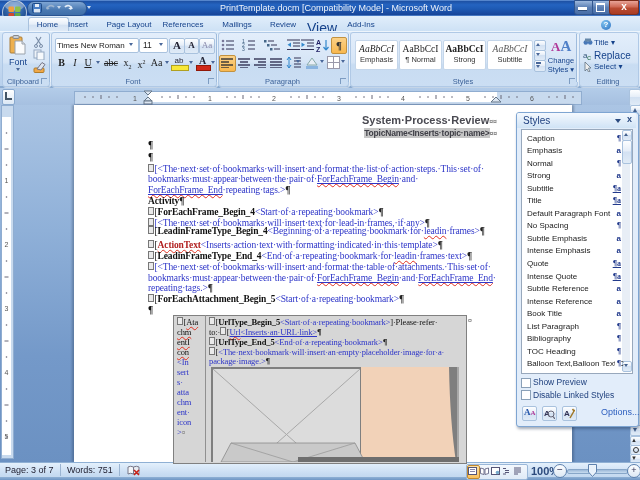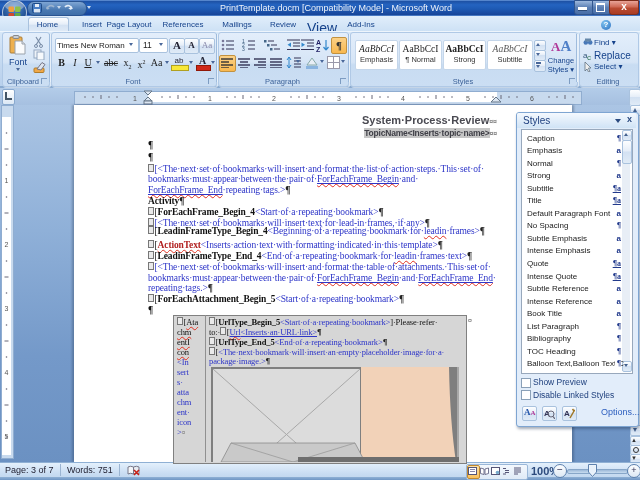--- a/index.html
+++ b/index.html
@@ -63,21 +63,21 @@
 <rect x="7.5" y="6.5" width="5.5" height="5.5" rx="1" fill="#f0a040"></rect>
 <rect x="14" y="6.5" width="5.5" height="5.5" rx="1" fill="#8fc04a"></rect>
 <rect x="7.5" y="13" width="5.5" height="5.5" rx="1" fill="#d04a30"></rect>
 <rect x="14" y="13" width="5.5" height="5.5" rx="1" fill="#62aa48"></rect>
 <ellipse cx="13.5" cy="20" rx="8" ry="3.5" fill="#7fb2e8" opacity="0.45"></ellipse>
 </svg>
 
 <div class="a" style="left:0;top:16px;width:640px;height:15px;background:linear-gradient(#e1eefb,#cde1f5)"></div>
 <div class="a btn2" style="left:28px;top:17px;width:39px;height:14px;border-bottom:none;border-radius:3px 3px 0 0"></div>
 <div class="a nv" style="left:28px;top:20px;width:39px;text-align:center;font-size:8px">Home</div>
-<div class="a nv" style="left:68px;top:20px;width:34px;text-align:right;font-size:8px">Insert</div>
+<div class="a nv" style="left:68px;top:20px;width:34px;text-align:left;font-size:8px">Insert</div>
 <div class="a nv" style="left:101px;top:20px;width:56px;text-align:center;font-size:8px">Page Layout</div>
 <div class="a nv" style="left:158px;top:20px;width:50px;text-align:center;font-size:8px">References</div>
 <div class="a nv" style="left:214px;top:20px;width:46px;text-align:center;font-size:8px">Mailings</div>
 <div class="a nv" style="left:263px;top:20px;width:40px;text-align:center;font-size:8px">Review</div>
 <div class="a nv" style="left:306px;top:20px;width:32px;text-align:center;font-size:14px">View</div>
 <div class="a nv" style="left:341px;top:20px;width:40px;text-align:center;font-size:8px">Add-Ins</div>
 <div class="a" style="left:601px;top:20px;width:10px;height:10px;border-radius:50%;background:radial-gradient(circle at 35% 30%,#7fc3f0,#2a6fc0);color:#fff;font-size:8px;font-weight:bold;text-align:center;line-height:10px">?</div>
 
 <div class="a" style="left:0;top:31px;width:640px;height:57px;background:linear-gradient(#d8e8f8,#c3d8f0 60%,#b8d0ec)"></div>
 <div class="a" style="left:0;top:31px;width:640px;height:1px;background:#eef5fc"></div>
@@ -302,21 +302,21 @@
 
 <div class="a" style="left:551px;top:38px;font-family:'Liberation Serif';font-size:13px;font-weight:bold;color:#b03898">A<span style="color:#5080c8;font-size:15px">A</span></div>
 <div class="a nv" style="left:544px;top:56px;width:34px;text-align:center;font-size:7.5px">Change<br>Styles ▾</div>
 <div class="a" style="left:569px;top:78px;width:5px;height:5px;border:1px solid #7d9cc2;border-right:none;border-bottom:none"></div>
 
 <svg class="a" style="left:583px;top:38px" width="10" height="9">
       <circle cx="2.8" cy="4.5" r="2.3" fill="#4878b8"></circle>
       <circle cx="7.2" cy="4.5" r="2.3" fill="#4878b8"></circle>
       <rect x="2" y="0.5" width="6" height="3" fill="#68a"></rect>
     </svg>
-<div class="a nv" style="left:594px;top:38px;font-size:8px">Find ▾</div>
+<div class="a nv" style="left:594px;top:38px;font-size:8px">Title ▾</div>
 <svg class="a" style="left:583px;top:50px" width="11" height="10">
       <text x="0" y="8" font-size="8" fill="#357">a</text>
       <text x="4" y="10" font-size="8" fill="#375">c</text>
     </svg>
 <div class="a nv" style="left:594px;top:50px;font-size:10px">Replace</div>
 <svg class="a" style="left:584px;top:62px" width="9" height="10">
       <path d="M1 0 L7 6 L4.5 6 L6 10 L4.5 10 L3 7 L1 9 Z" fill="#eee" stroke="#567" stroke-width="0.7"></path>
     </svg>
 <div class="a nv" style="left:594px;top:62px;font-size:8px">Select ▾</div>
 

